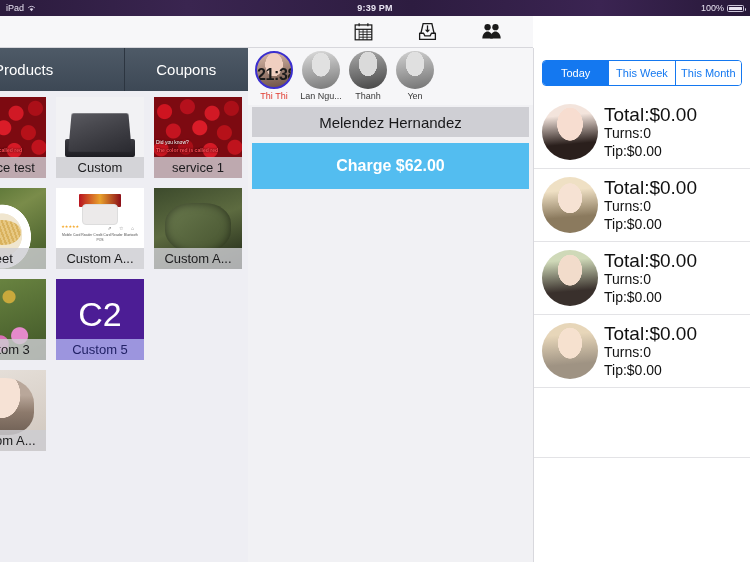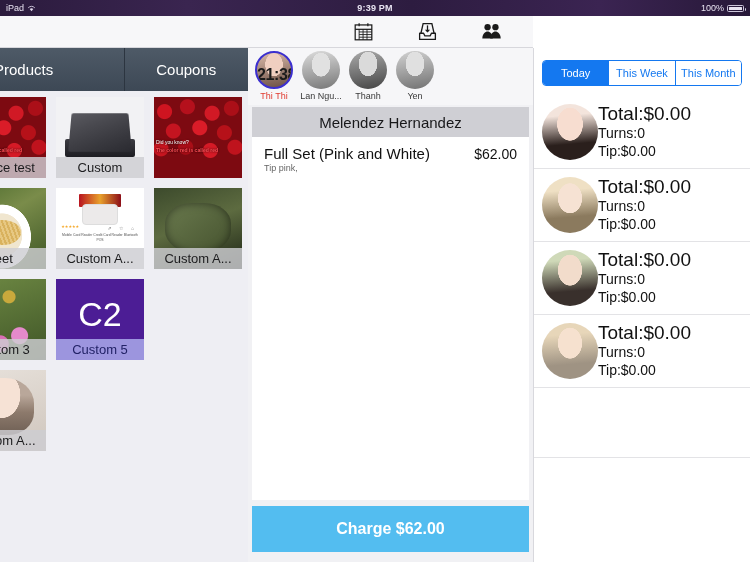--- a/index.html
+++ b/index.html
@@ -242,21 +242,21 @@
   }
   .seg-item {
     flex: 1; display: flex; align-items: center; justify-content: center;
     font-size: 11px; color: #1478f0; background: #fff;
     border-right: 1px solid #1478f0; cursor: pointer;
   }
   .seg-item:last-child { border-right: none; }
   .seg-item.active { background: #1478f0; color: #fff; }
 
   .stat-row {
-    display: flex; align-items: flex-end; gap: 0;
+    display: flex; align-items: center; gap: 6px;
     padding: 8px 8px; border-bottom: 1px solid #e3e3e6; height: 73px;
   }
   .stat-av { width: 56px; height: 56px; border-radius: 50%; flex: 0 0 56px; overflow:hidden; }
   .s-av1 { background: radial-gradient(ellipse at 50% 36%, #f7ddd0 0 32%, transparent 33%), linear-gradient(175deg,#f3e4dc 0 22%, #2a1f1c 70%); }
   .s-av2 { background: radial-gradient(ellipse at 50% 38%, #f6e2d3 0 30%, transparent 31%), linear-gradient(175deg,#efe0c4 0 25%, #8b7a5e 70%); }
   .s-av3 { background: radial-gradient(ellipse at 50% 36%, #f2dccb 0 30%, transparent 31%), linear-gradient(175deg,#cfd9b8 0 20%, #39302c 72%); }
   .s-av4 { background: radial-gradient(ellipse at 50% 36%, #f6e1cf 0 30%, transparent 31%), linear-gradient(175deg,#e7d6b9 0 22%, #9f9383 72%); }
   .stat-txt { display: flex; flex-direction: column; }
   .stat-total { font-size: 19px; color: #111; line-height: 1.15; }
   .stat-turns { font-size: 14px; color: #111; line-height: 1.25; }
@@ -347,20 +347,21 @@
           <div class="cell-img ph-tablet"></div>
           <div class="cell-label">Custom</div>
         </div>
         <div class="cell">
           <div class="cell-img ph-umbrella">
             <div class="cap">
               <span>Did you know?</span><br>
               <b>The color red is called red</b>
             </div>
           </div>
+          <div class="cell-label">service 1</div>
         </div>
       </div>
 
       <div class="grid-row">
         <div class="cell off">
           <div class="cell-img ph-noodles"></div>
           <div class="cell-label">feet</div>
         </div>
         <div class="cell">
           <div class="cell-img ph-cardreader">
@@ -419,29 +420,20 @@
         <div class="emp-name">Thanh</div>
       </div>
       <div class="emp">
         <div class="emp-av av-d"></div>
         <div class="emp-name">Yen</div>
       </div>
     </div>
 
     <div class="cust-bar">Melendez Hernandez</div>
 
-    <div class="ticket">
-      <div class="line-item">
-        <div class="li-left">
-          <div class="li-title">Full Set (Pink and White)</div>
-          <div class="li-sub">Tip pink,</div>
-        </div>
-        <div class="li-price">$62.00</div>
-      </div>
-    </div>
 
     <div class="charge-wrap">
       <div class="charge-btn">Charge $62.00</div>
     </div>
   </div>
 
   <div class="right-col">
     <div class="seg">
       <div class="seg-item active">Today</div>
       <div class="seg-item">This Week</div>

